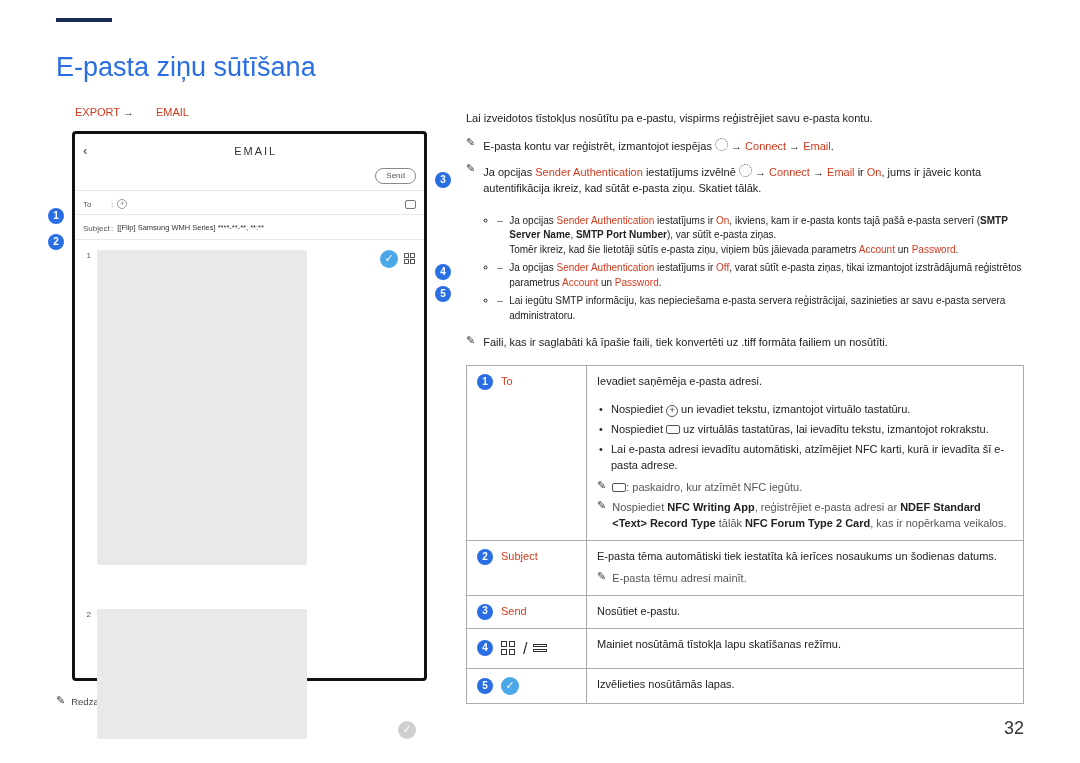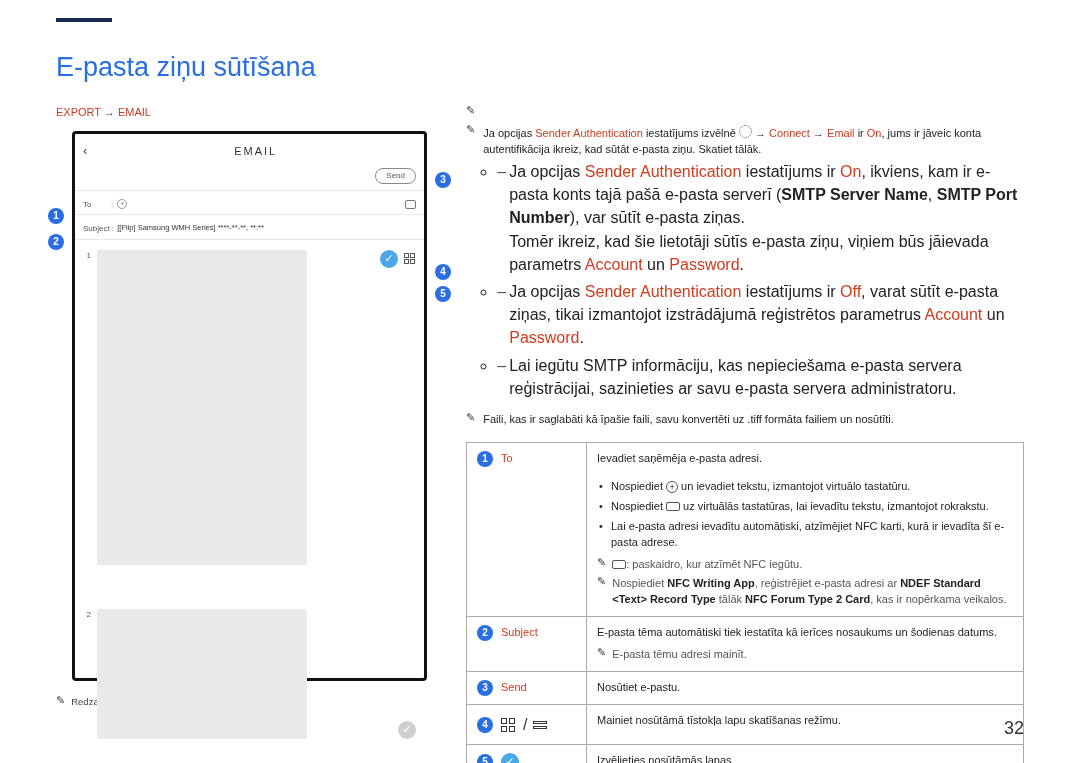--- a/index.html
+++ b/index.html
@@ -29,21 +29,21 @@
   .main {
     display: flex;
     gap: 30px;
   }
   .left-col { width: 380px; flex-shrink:0;}
   .right-col { flex: 1; }
   .breadcrumb {
     font-size: 11px;
     margin-bottom: 10px;
   }
-  .bc-red { color: #d33a1d; }
+  .bc-red { color: #d33a1d; margin-left: 19px; }
   .bc-arrow { color: #333; }
   .device-frame {
     width: 355px;
     height: 550px;
     border: 3px solid #111;
     border-radius: 4px;
     margin-left: 16px;
     position: relative;
     background: #fff;
   }
@@ -90,21 +90,21 @@
   
   .intro { font-size:11px; color:#222; margin-bottom:10px; margin-top:6px;}
   .info-list { list-style:none; }
   .info-li { display:flex; gap:8px; align-items:flex-start; margin-bottom:8px;}
   .gear-ic {
     display:inline-block; width:13px;height:13px;border:1.5px dotted #555;border-radius:50%;
     position:relative; top:1px;
   }
   .link { color:#d33a1d; }
   .bold { font-weight:bold; color:#222;}
-  .sub-ul { margin:2px 0 0 14px; font-size:16px;}
+  .sub-ul { margin:17px 0 0 14px; font-size:10px;}
   .sub-ul li { position:relative; padding-left:12px; margin-bottom:4px;}
   .sub-ul li::before { content:"–"; position:absolute; left:0; color:#555;}
   .tbl {
     width:100%; border-collapse:collapse; margin-top:14px; font-size:11px;
   }
   .tbl th { background:#dcdcdc; border:1px solid #aaa; padding:6px 10px; text-align:left; font-weight:bold;}
   .tbl td { border:1px solid #aaa; padding:8px 10px; vertical-align:top;}
   .tbl .det { width:120px;}
   .tbl .red { color:#d33a1d;}
   .row-flex { display:flex; align-items:center; gap:8px;}
@@ -194,44 +194,48 @@
       </div>
     </div>
 
     <div class="img-footnote">
       <span class="pen-ic">✎</span>
       <span>Redzamais attēls var būt atšķirīgs atkarībā no modeļa.</span>
     </div>
   </div>
 
   <div class="right-col">
+    <p class="intro">Lai izveidotos tīstokļus nosūtītu pa e-pastu, vispirms reģistrējiet savu e-pasta kontu.</p>
 
     <ul class="info-list">
       <li class="info-li">
         <span class="pen-ic">✎</span>
+        <span>
+          <span>E-pasta kontu var reģistrēt, izmantojot iespējas </span><span class="gear-ic"></span><span> → </span><span class="link">Connect</span><span> → </span><span class="link">Email</span><span>.</span>
+        </span>
       </li>
       <li class="info-li">
         <span class="pen-ic">✎</span>
         <div>
           <span>Ja opcijas </span><span class="link">Sender Authentication</span><span> iestatījums izvēlnē </span><span class="gear-ic"></span><span> → </span><span class="link">Connect</span><span> → </span><span class="link">Email</span><span> ir </span><span class="link">On</span><span>, jums ir jāveic konta autentifikācija ikreiz, kad sūtāt e-pasta ziņu. Skatiet tālāk.</span>
           <ul class="sub-ul">
             <li>
               <span>Ja opcijas </span><span class="link">Sender Authentication</span><span> iestatījums ir </span><span class="link">On</span><span>, ikviens, kam ir e-pasta konts tajā pašā e-pasta serverī (</span><span class="bold">SMTP Server Name</span><span>, </span><span class="bold">SMTP Port Number</span><span>), var sūtīt e-pasta ziņas.</span><br>
               <span>Tomēr ikreiz, kad šie lietotāji sūtīs e-pasta ziņu, viņiem būs jāievada parametrs </span><span class="link">Account</span><span> un </span><span class="link">Password</span><span>.</span>
             </li>
             <li>
               <span>Ja opcijas </span><span class="link">Sender Authentication</span><span> iestatījums ir </span><span class="link">Off</span><span>, varat sūtīt e-pasta ziņas, tikai izmantojot izstrādājumā reģistrētos parametrus </span><span class="link">Account</span><span> un </span><span class="link">Password</span><span>.</span>
             </li>
             <li>Lai iegūtu SMTP informāciju, kas nepieciešama e-pasta servera reģistrācijai, sazinieties ar savu e-pasta servera administratoru.</li>
           </ul>
         </div>
       </li>
       <li class="info-li">
         <span class="pen-ic">✎</span>
-        <span>Faili, kas ir saglabāti kā īpašie faili, savu konvertēti uz .tiff formāta failiem un nosūtīti.</span>
+        <span>Faili, kas ir saglabāti kā īpašie faili, tiek konvertēti uz .tiff formāta failiem un nosūtīti.</span>
       </li>
     </ul>
 
     <table class="tbl">
       <tbody>
       <tr>
         <td class="det">
           <div class="row-flex">
             <span class="callout-num">1</span>
             <span class="red">To</span>

